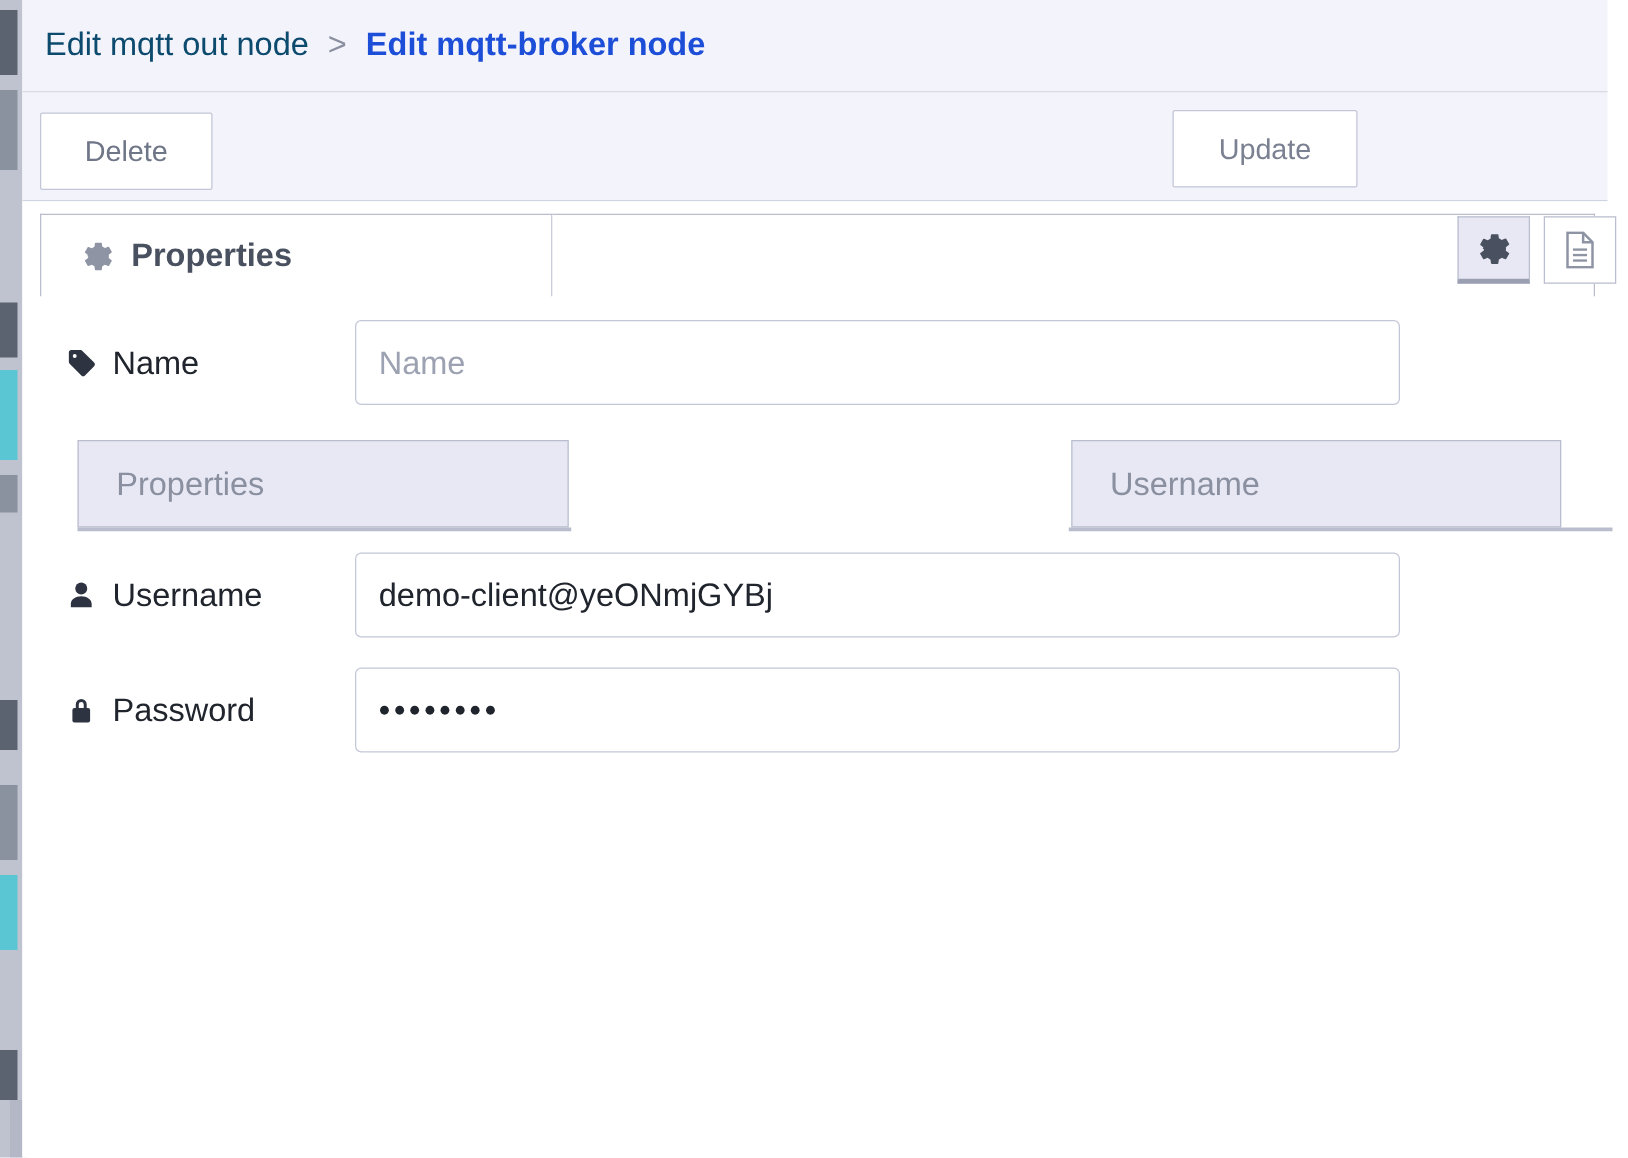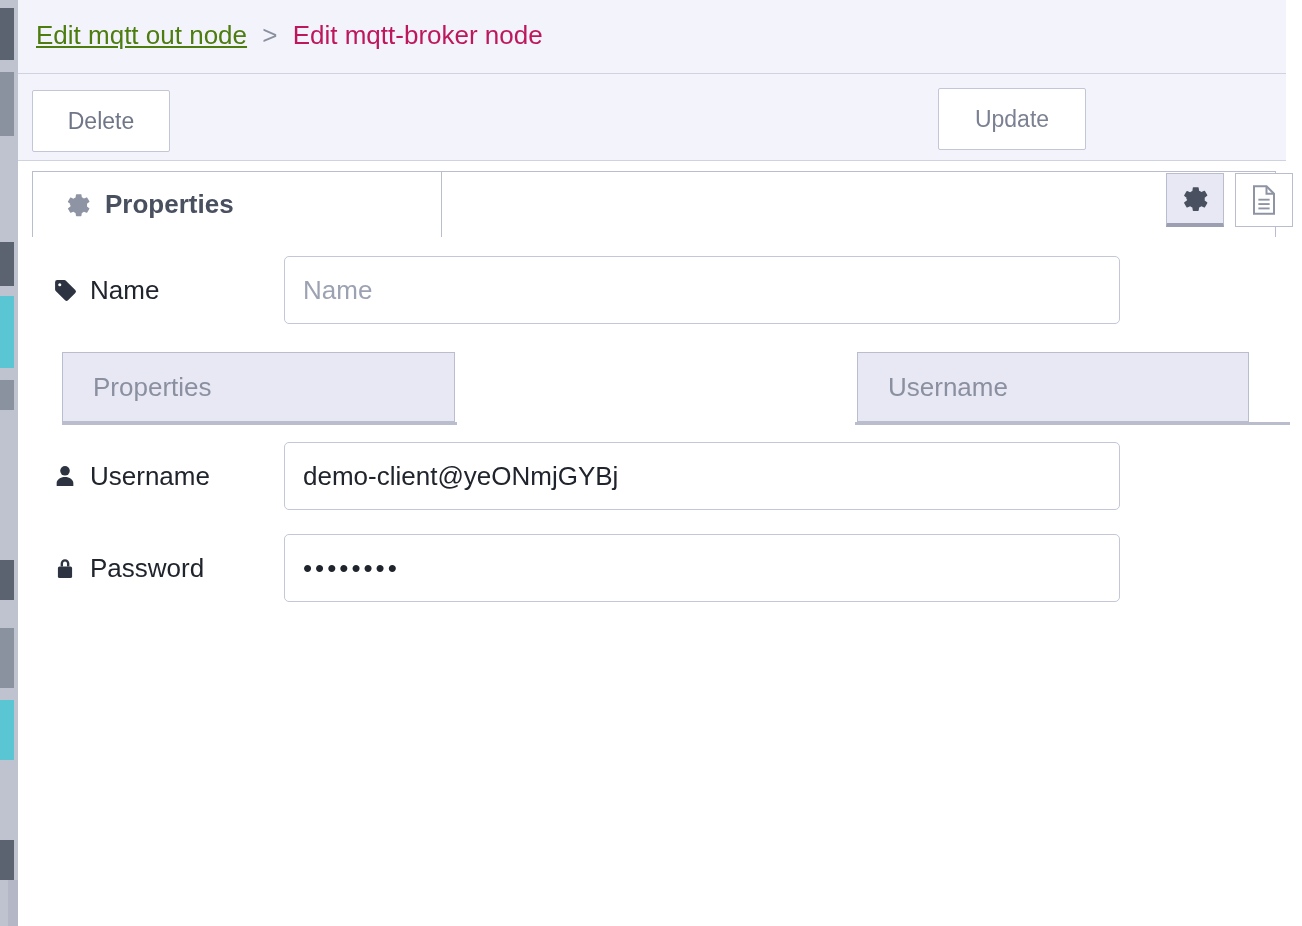--- a/index.html
+++ b/index.html
@@ -46,23 +46,23 @@
     width: 1268px; height: 74px;
     background: #f3f3fb;
     border-bottom: 1px solid #cfd2e0;
   }
   #breadcrumb {
     position: absolute; left: 18px; top: 20px;
     font-size: 26px;
     color: #8a90a0;
     white-space: nowrap;
   }
-  #breadcrumb .crumb-parent { color: #4d7c0f; text-decoration: underline; }
+  #breadcrumb .crumb-parent { color: #0c4a6e; }
   #breadcrumb .crumb-sep { color: #8a90a0; margin: 0 8px; }
-  #breadcrumb .crumb-current { color: #be185d; font-weight: normal; }
+  #breadcrumb .crumb-current { color: #1d4ed8; font-weight: bold; }
 
   
   #button-bar {
     position: absolute; left: 0; top: 74px;
     width: 1268px; height: 87px;
     background: #f3f3fb;
     border-bottom: 1px solid #cfd2e0;
   }
   .btn {
     position: absolute;

